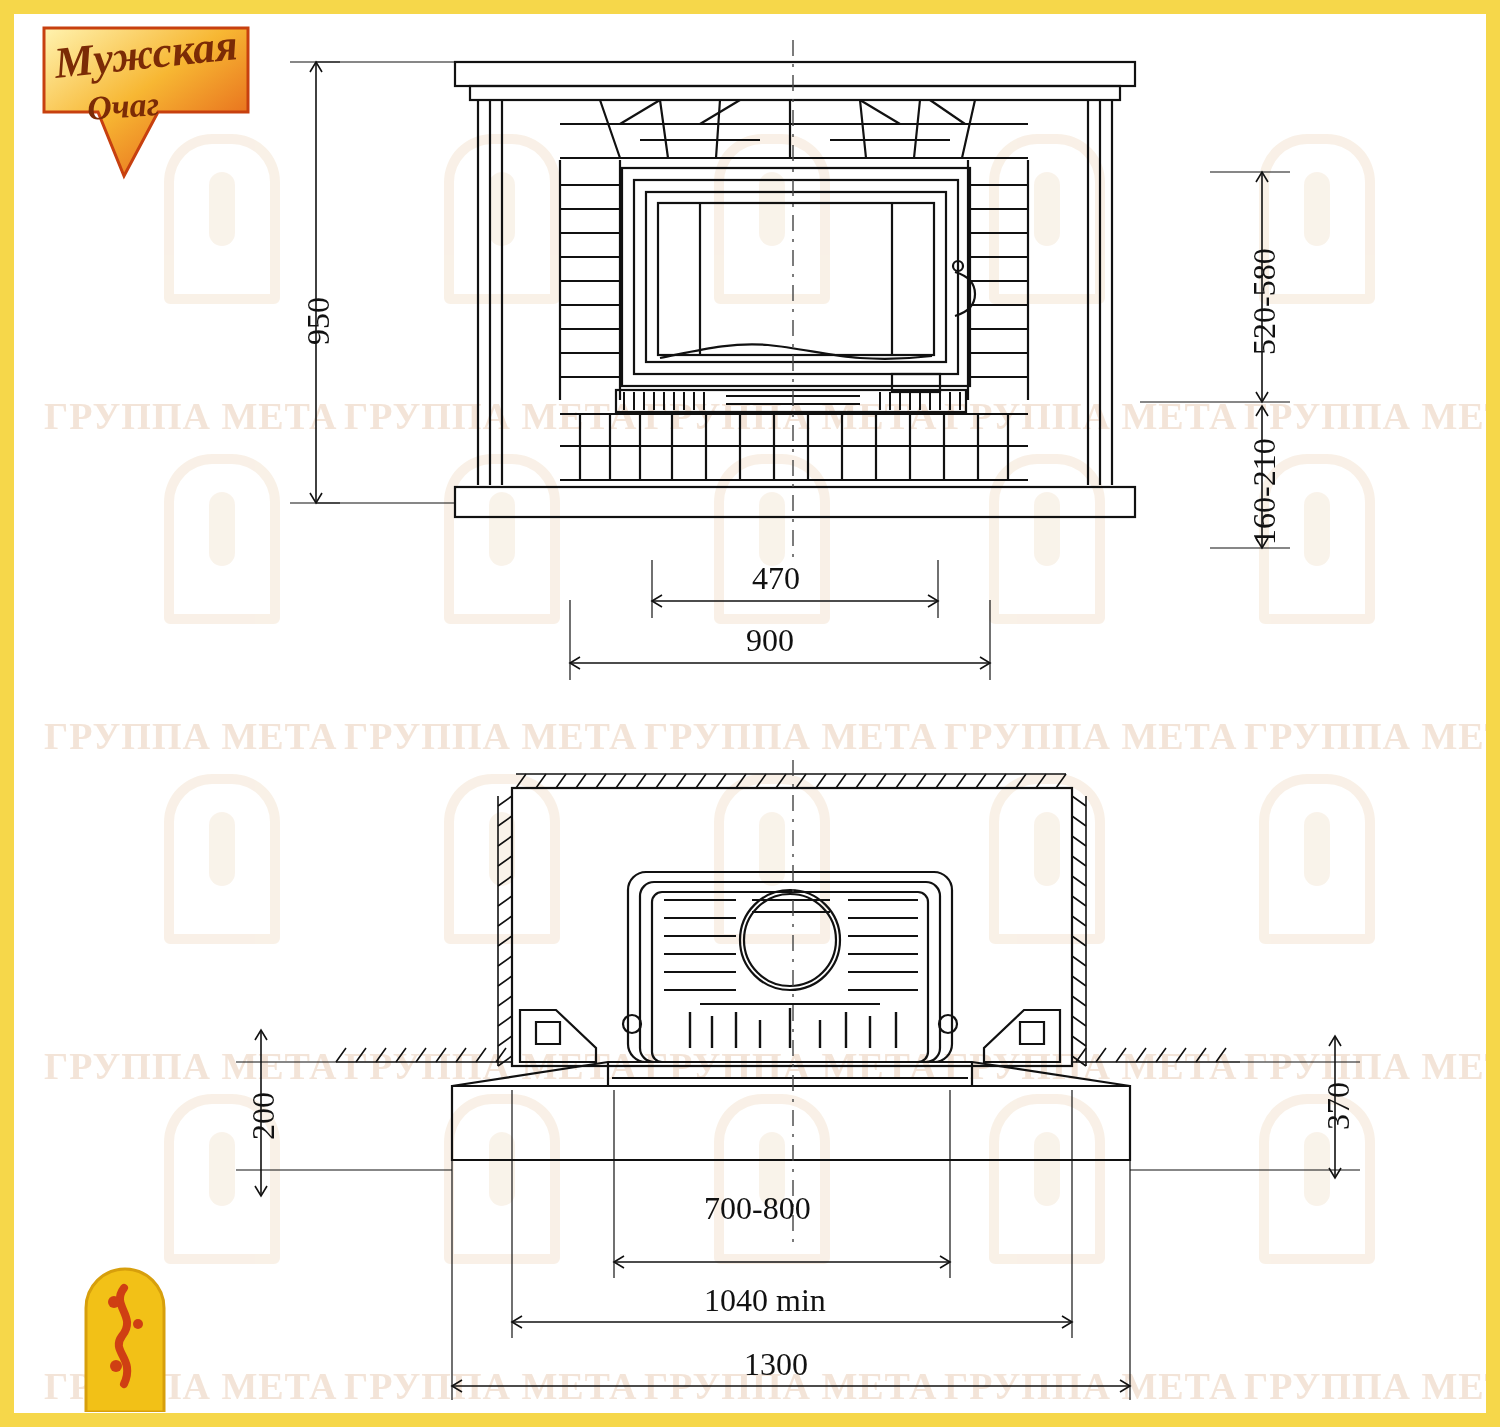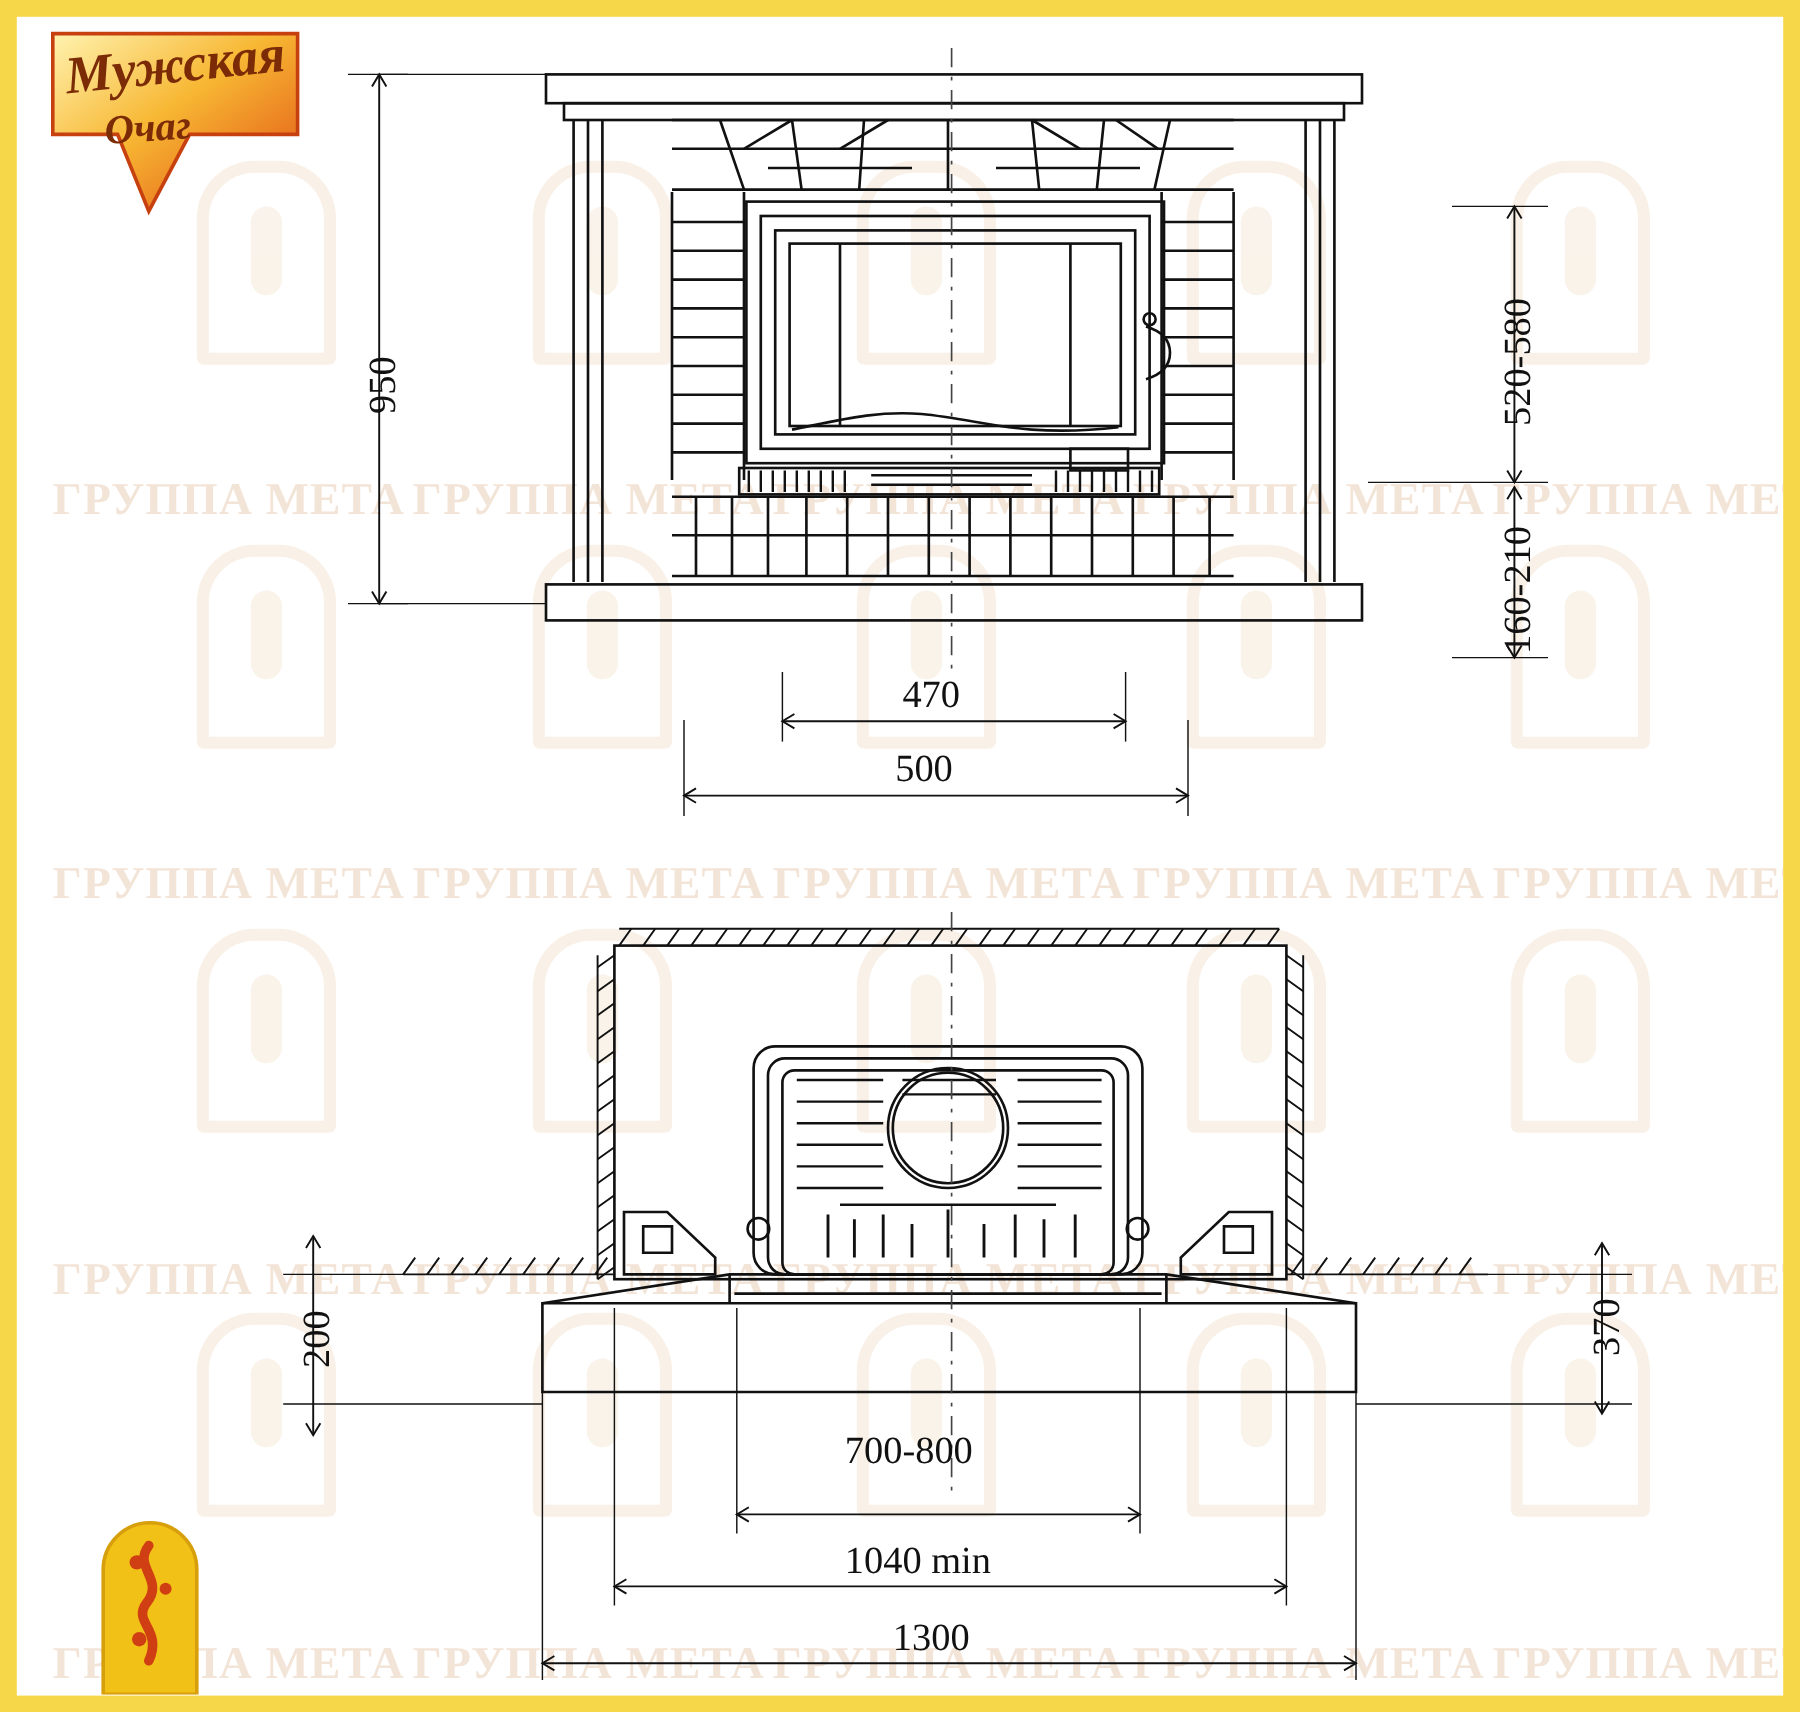--- a/index.html
+++ b/index.html
@@ -356,21 +356,21 @@
     <circle cx="34" cy="40" r="6" fill="#cf3f13"></circle>
     <circle cx="58" cy="62" r="5" fill="#cf3f13"></circle>
     <circle cx="36" cy="104" r="6" fill="#cf3f13"></circle>
   </svg>
 
 
   <div class="dim-label vert" style="left:300px; top:345px;">950</div>
   <div class="dim-label vert" style="left:1246px; top:355px;">520-580</div>
   <div class="dim-label vert" style="left:1246px; top:545px;">160-210</div>
   <div class="dim-label" style="left:752px; top:560px;">470</div>
-  <div class="dim-label" style="left:746px; top:622px;">500</div>
+  <div class="dim-label" style="left:746px; top:622px;">900</div>
 
   <div class="dim-label vert" style="left:245px; top:1140px;">200</div>
   <div class="dim-label vert" style="left:1320px; top:1130px;">370</div>
   <div class="dim-label" style="left:704px; top:1190px;text-align:center;">700-800</div>
   <div class="dim-label" style="left:704px; top:1282px;">1040 min</div>
   <div class="dim-label" style="left:744px; top:1346px;">1300</div>
 
   <div class="frame-top"></div>
   <div class="frame-bottom"></div>
   <div class="frame-left"></div>

